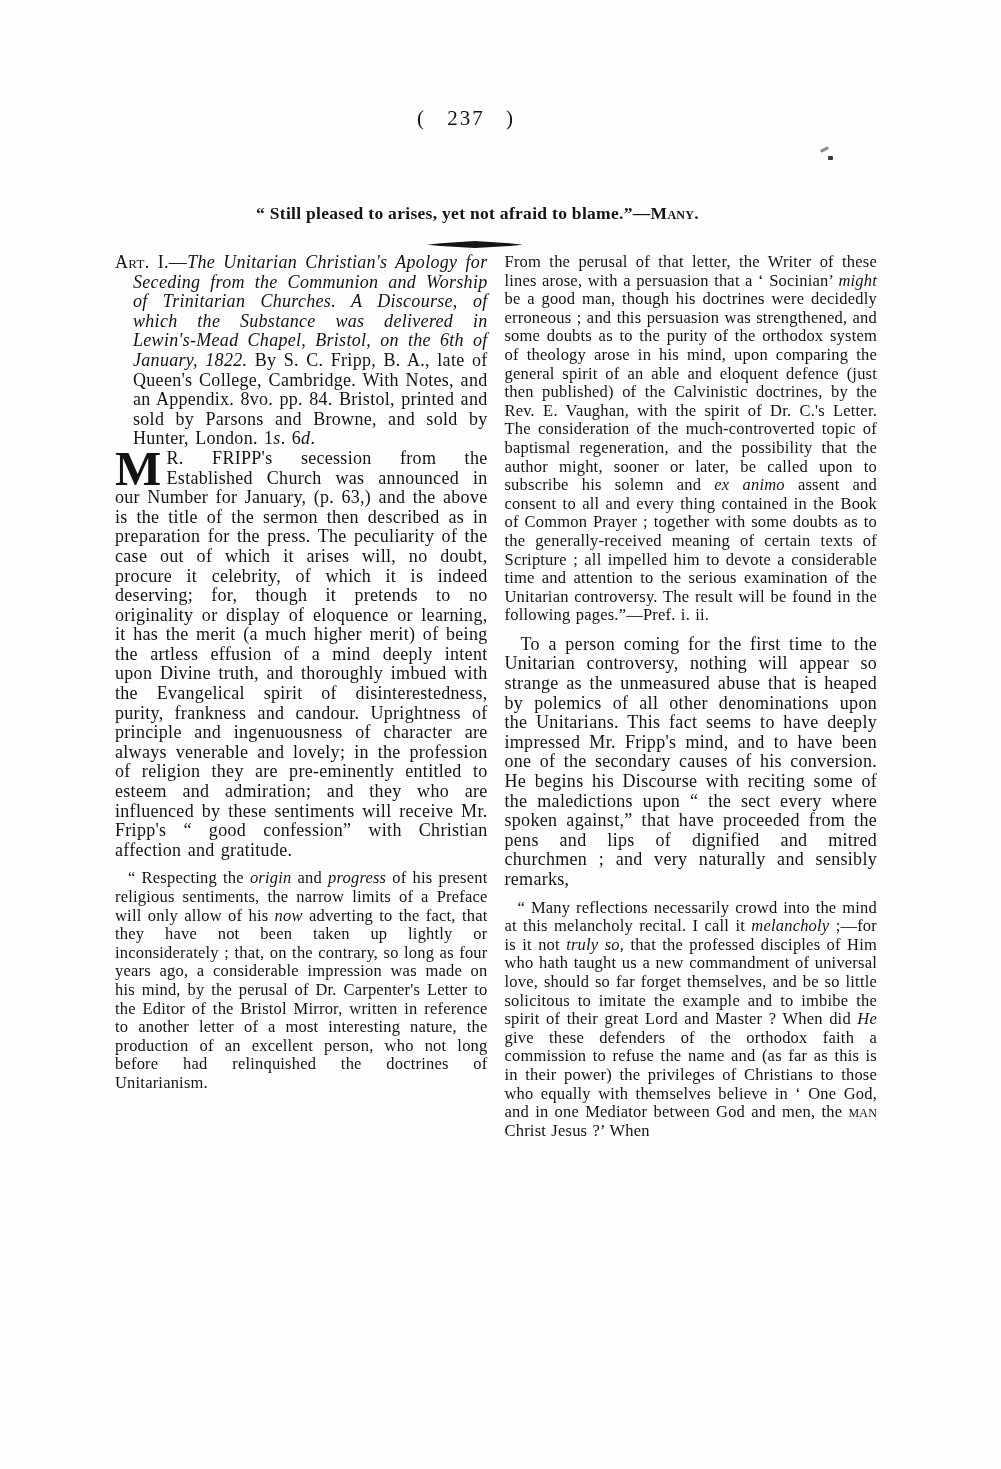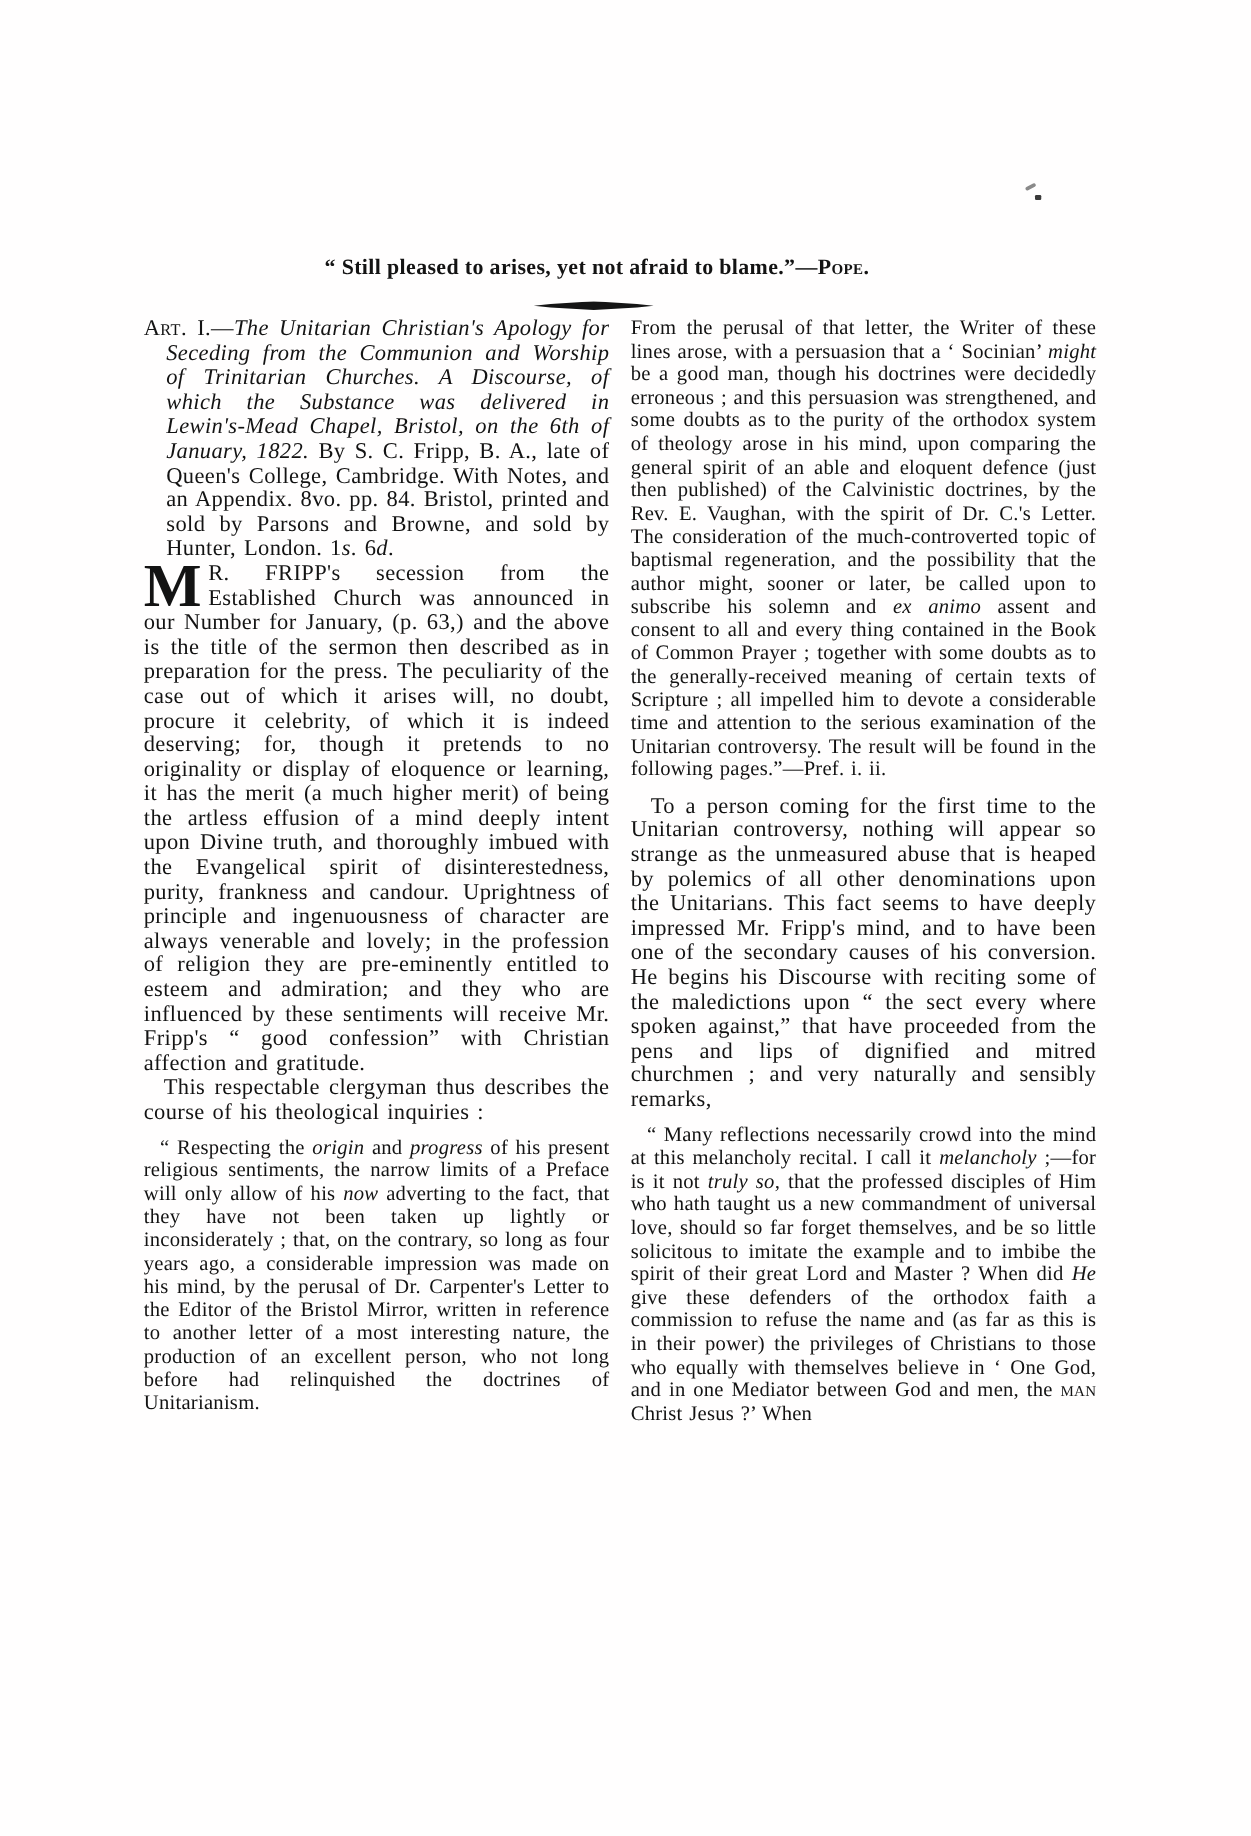--- a/index.html
+++ b/index.html
@@ -120,36 +120,36 @@
   }
   .para-gap { margin-top: 10px !important; font-family: Liberation Serif, serif; }
   .s-i { font-style: italic; }
   .s-sc { font-variant: small-caps; }
 </style>
 </head>
 <body>
 
 <div class="page">
 
+  <div class="pageno">( 237 )</div>
 
 
-  <div class="epigraph"><span>“ Still pleased to arises, yet not afraid to blame.”—</span><span class="s-sc">Pope.</span></div>
+  <div class="epigraph"><span>“ Still pleased to arises, yet not afraid to blame.”—</span><span class="s-sc">Many.</span></div>
 
   <div class="rule"></div>
   <div class="speck"></div>
   <div class="speck2"></div>
 
   <div class="columns">
 
     <div class="col">
       <p class="entry"><span class="s-sc">Art. I.</span><span>—</span><span class="s-i">The Unitarian Christian's Apology for Seceding from the Communion and Worship of Trinitarian Churches. A Discourse, of which the Substance was delivered in Lewin's-Mead Chapel, Bristol, on the 6th of January, 1822.</span><span> By S. C. Fripp, B. A., late of Queen's College, Cambridge. With Notes, and an Appendix. 8vo. pp. 84. Bristol, printed and sold by Parsons and Browne, and sold by Hunter, London. 1</span><span class="s-i">s</span><span>. 6</span><span class="s-i">d</span><span>.</span></p>
 
       <p class="has-dropcap"><span class="dropcap">M</span><span><span>R. FRIPP's secession from the Established Church was announced in our Number for January, (p. 63,) and the above is the title of the sermon then described as in preparation for the press. The peculiarity of the case out of which it arises will, no doubt, procure it celebrity, of which it is indeed deserving; for, though it pretends to no originality or display of eloquence or learning, it has the merit (a much higher merit) of being the artless effusion of a mind deeply intent upon Divine truth, and thoroughly imbued with the Evangelical spirit of disinterestedness, purity, frankness and candour. Uprightness of principle and ingenuousness of character are always venerable and lovely; in the profession of religion they are pre-eminently entitled to esteem and admiration; and they who are influenced by these sentiments will receive Mr. Fripp's “ good confession” with Christian affection and gratitude.</span></span></p>
 
-      <p class="indent"><span>This respectable clergyman thus describes the course of his theological inquiries :</span></p>
 
       <p class="quote"><span>“ Respecting the </span><span class="s-i">origin</span><span> and </span><span class="s-i">progress</span><span> of his present religious sentiments, the narrow limits of a Preface will only allow of his </span><span class="s-i">now</span><span> adverting to the fact, that they have not been taken up lightly or inconsiderately ; that, on the contrary, so long as four years ago, a considerable impression was made on his mind, by the perusal of Dr. Carpenter's Letter to the Editor of the Bristol Mirror, written in reference to another letter of a most interesting nature, the production of an excellent person, who not long before had relinquished the doctrines of Unitarianism.</span></p>
     </div>
 
     <div class="col">
       <p class="quote cont"><span>From the perusal of that letter, the Writer of these lines arose, with a persuasion that a ‘ Socinian’ </span><span class="s-i">might</span><span> be a good man, though his doctrines were decidedly erroneous ; and this persuasion was strengthened, and some doubts as to the purity of the orthodox system of theology arose in his mind, upon comparing the general spirit of an able and eloquent defence (just then published) of the Calvinistic doctrines, by the Rev. E. Vaughan, with the spirit of Dr. C.'s Letter. The consideration of the much-controverted topic of baptismal regeneration, and the possibility that the author might, sooner or later, be called upon to subscribe his solemn and </span><span class="s-i">ex animo</span><span> assent and consent to all and every thing contained in the Book of Common Prayer ; together with some doubts as to the generally-received meaning of certain texts of Scripture ; all impelled him to devote a considerable time and attention to the serious examination of the Unitarian controversy. The result will be found in the following pages.”—Pref. i. ii.</span></p>
 
       <p class="indent para-gap"><span>To a person coming for the first time to the Unitarian controversy, nothing will appear so strange as the unmeasured abuse that is heaped by polemics of all other denominations upon the Unitarians. This fact seems to have deeply impressed Mr. Fripp's mind, and to have been one of the secondary causes of his conversion. He begins his Discourse with reciting some of the maledictions upon “ the sect every where spoken against,” that have proceeded from the pens and lips of dignified and mitred churchmen ; and very naturally and sensibly remarks,</span></p>
 
       <p class="quote"><span>“ Many reflections necessarily crowd into the mind at this melancholy recital. I call it </span><span class="s-i">melancholy</span><span> ;—for is it not </span><span class="s-i">truly so</span><span>, that the professed disciples of Him who hath taught us a new commandment of universal love, should so far forget themselves, and be so little solicitous to imitate the example and to imbibe the spirit of their great Lord and Master ? When did </span><span class="s-i">He</span><span> give these defenders of the orthodox faith a commission to refuse the name and (as far as this is in their power) the privileges of Christians to those who equally with themselves believe in ‘ One God, and in one Mediator between God and men, the </span><span class="s-sc">man</span><span> Christ Jesus ?’   When</span></p>

